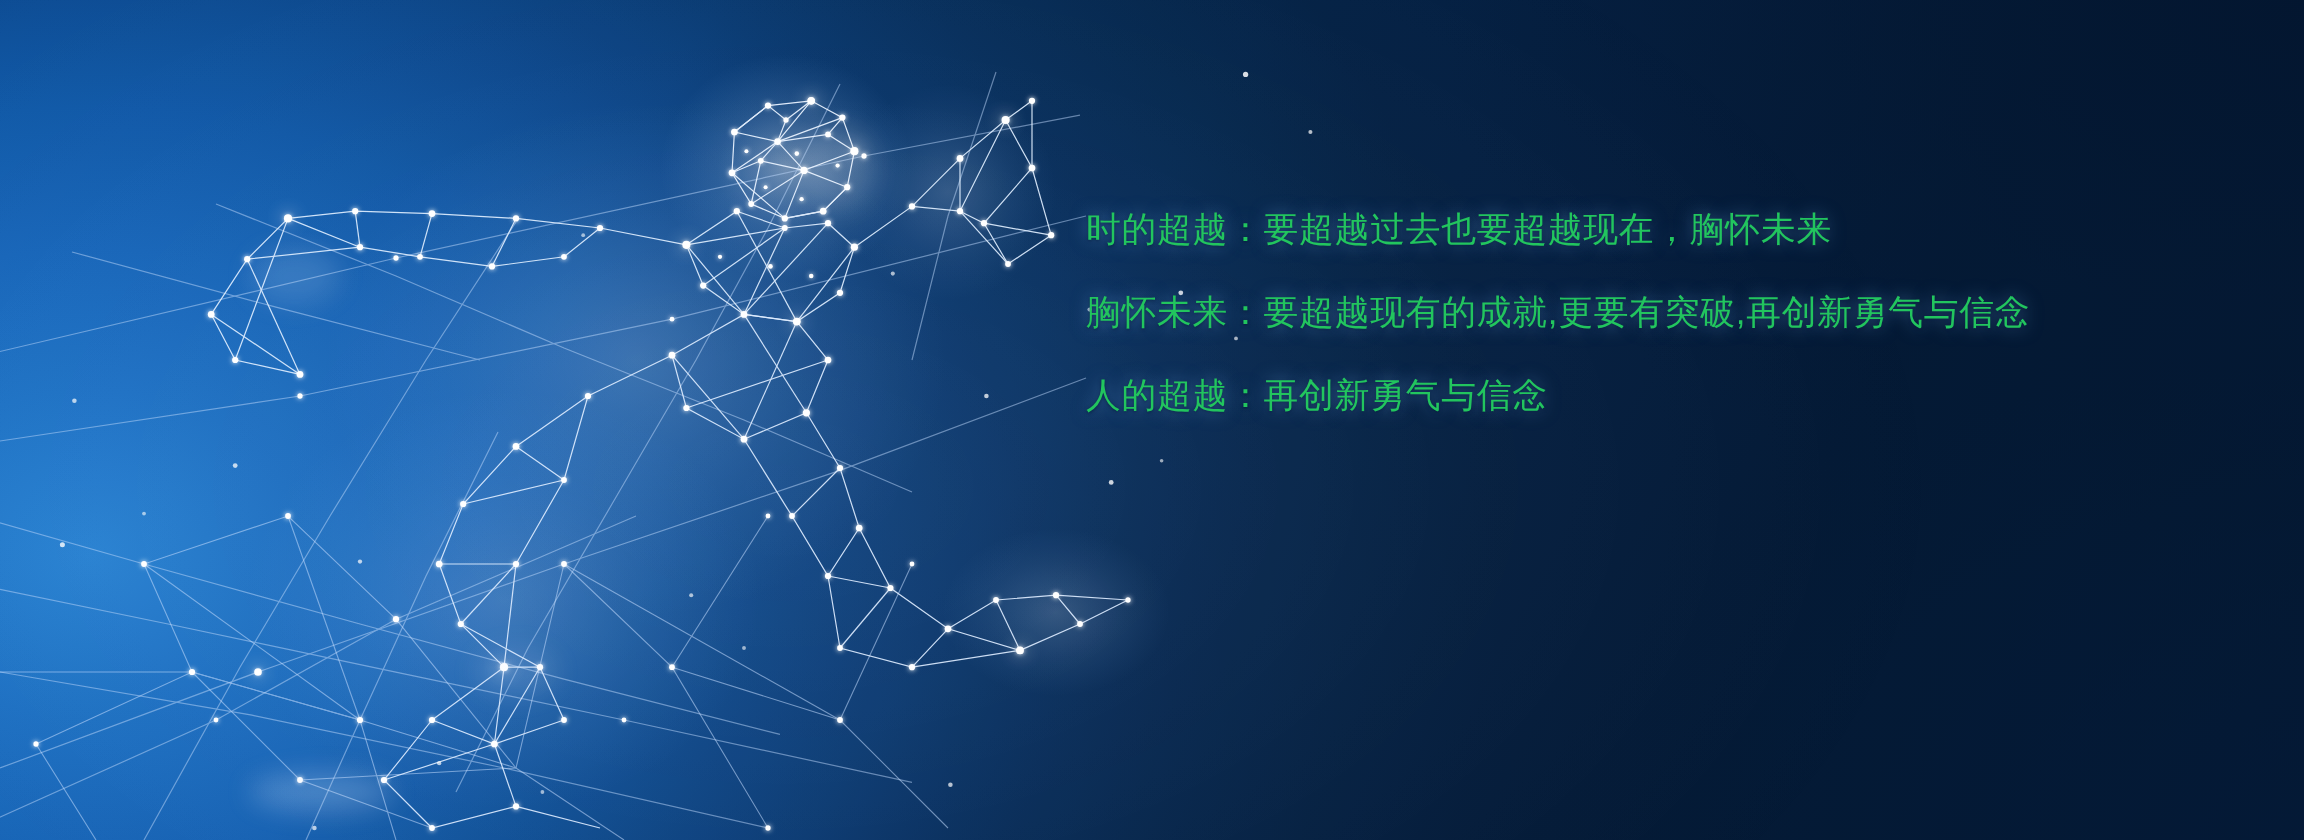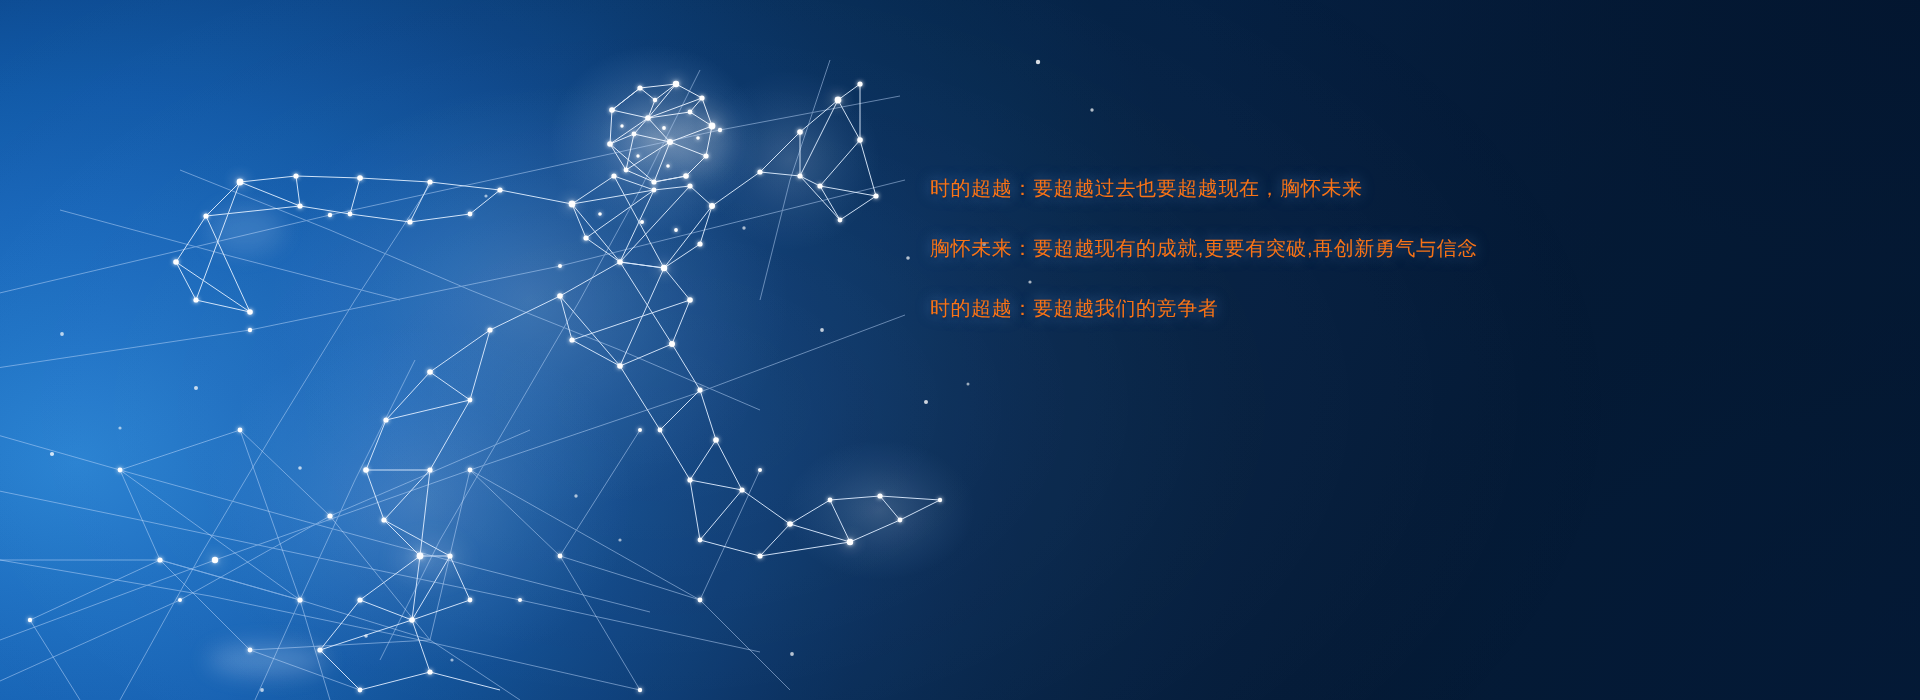--- a/index.html
+++ b/index.html
@@ -64,28 +64,27 @@
   .art svg { display: block; width: 1920px; height: 700px; }
 
   
   .copy {
     position: absolute;
     left: 905px;
     top: 178px;
     width: 820px;
   }
   .copy-line {
-    color: #f97316;
-    font-size: 20px;
+    color: #22c55e;
+    font-size: 29px;
     line-height: 1.0;
     letter-spacing: 0.6px;
     white-space: nowrap;
     text-shadow: 0 0 14px rgba(120,185,255,0.50), 0 1px 3px rgba(0,20,48,0.85);
     margin-bottom: 40px;
-    margin-left: 25px;
   }
   .copy-line:last-child { margin-bottom: 0; }
 </style>
 </head>
 <body>
 
 <div id="stage">
 
   <div class="bg-base"></div>
   <div class="bg-deep"></div>
@@ -421,16 +420,16 @@
         <ellipse cx="430" cy="560" rx="34" ry="20" fill="#dbe9ff" opacity="0.25"></ellipse>
       </g>
     </svg>
   </div>
 
   <div class="bg-vignette"></div>
 
   <div class="copy">
     <div class="copy-line">时的超越：要超越过去也要超越现在，胸怀未来</div>
     <div class="copy-line">胸怀未来：要超越现有的成就,更要有突破,再创新勇气与信念</div>
-    <div class="copy-line">时的超越：要超越我们的竞争者</div>
+    <div class="copy-line">人的超越：再创新勇气与信念</div>
   </div>
 
 </div>
 
 </body></html>

